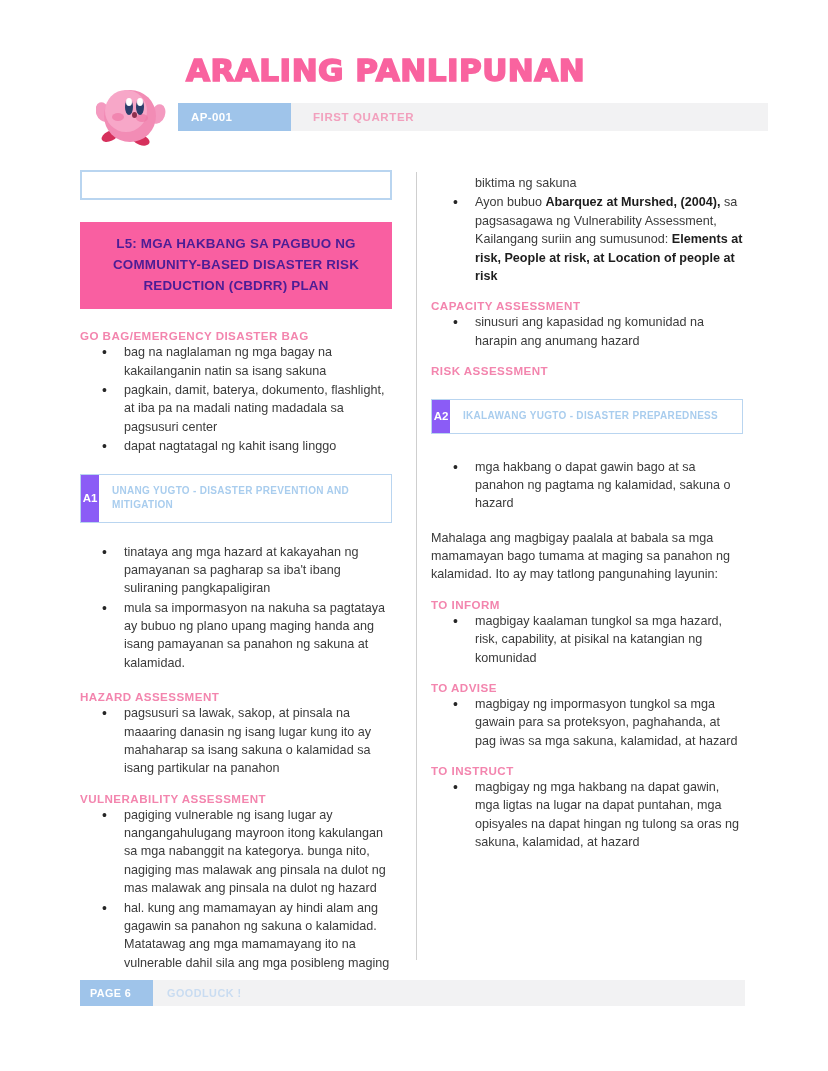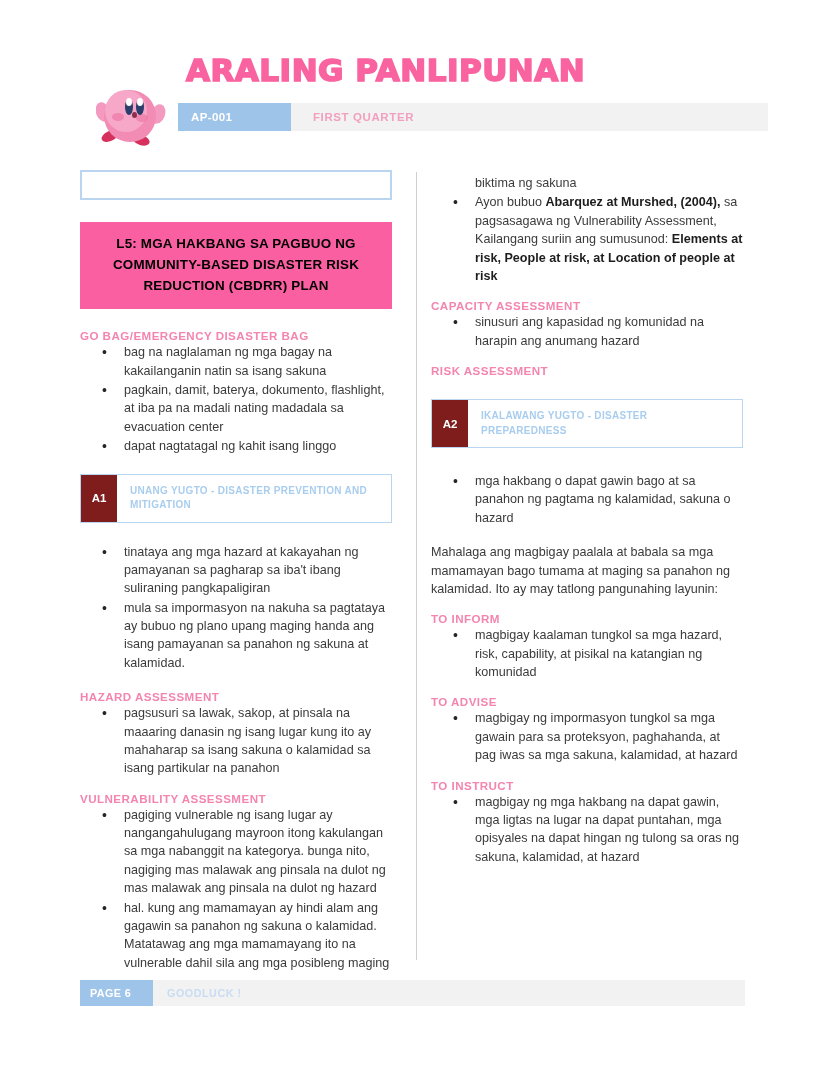--- a/index.html
+++ b/index.html
@@ -109,41 +109,41 @@
     width: 312px;
     height: 30px;
     border: 2px solid #b9d5f0;
     background: #ffffff;
     margin-bottom: 22px;
   }
 
   .lesson-banner {
     width: 312px;
     background: #f95fa1;
-    color: #000000;
+    color: #4c1d95;
     text-align: center;
     font-size: 13.4px;
     font-weight: 700;
     line-height: 1.55;
     letter-spacing: 0.2px;
     padding: 12px 14px 13px 14px;
     margin-bottom: 20px;
   }
 
   .stage-box {
     width: 312px;
     border: 1.5px solid #b9d5f0;
     display: flex;
     align-items: stretch;
     background: #ffffff;
     margin: 12px 0 16px 0;
   }
   .stage-badge {
-    width: 36px;
-    background: #7f1d1d;
+    width: 18px;
+    background: #8b5cf6;
     color: #ffffff;
     font-size: 11.5px;
     font-weight: 700;
     display: flex;
     align-items: center;
     justify-content: center;
     flex: none;
   }
   .stage-label {
     flex: 1;
@@ -271,21 +271,21 @@
 
   <div class="col col-left">
 
     <div class="empty-box"></div>
 
     <div class="lesson-banner">L5: MGA HAKBANG SA PAGBUO NG COMMUNITY-BASED DISASTER RISK REDUCTION (CBDRR) PLAN</div>
 
     <div class="sec-head" style="margin-top:0">GO BAG/EMERGENCY DISASTER BAG</div>
     <ul class="bullets">
       <li>bag na naglalaman ng mga bagay na kakailanganin natin sa isang sakuna</li>
-      <li>pagkain, damit, baterya, dokumento, flashlight, at iba pa na madali nating madadala sa evacuation center</li>
+      <li>pagkain, damit, baterya, dokumento, flashlight, at iba pa na madali nating madadala sa pagsusuri center</li>
       <li>dapat nagtatagal ng kahit isang linggo</li>
     </ul>
 
     <div class="stage-box" style="margin-top:18px">
       <div class="stage-badge">A1</div>
       <div class="stage-label">UNANG YUGTO - DISASTER PREVENTION AND MITIGATION</div>
     </div>
 
     <ul class="bullets" style="margin-top:20px">
       <li>tinataya ang mga hazard at kakayahan ng pamayanan sa pagharap sa iba't ibang suliraning pangkapaligiran</li>

